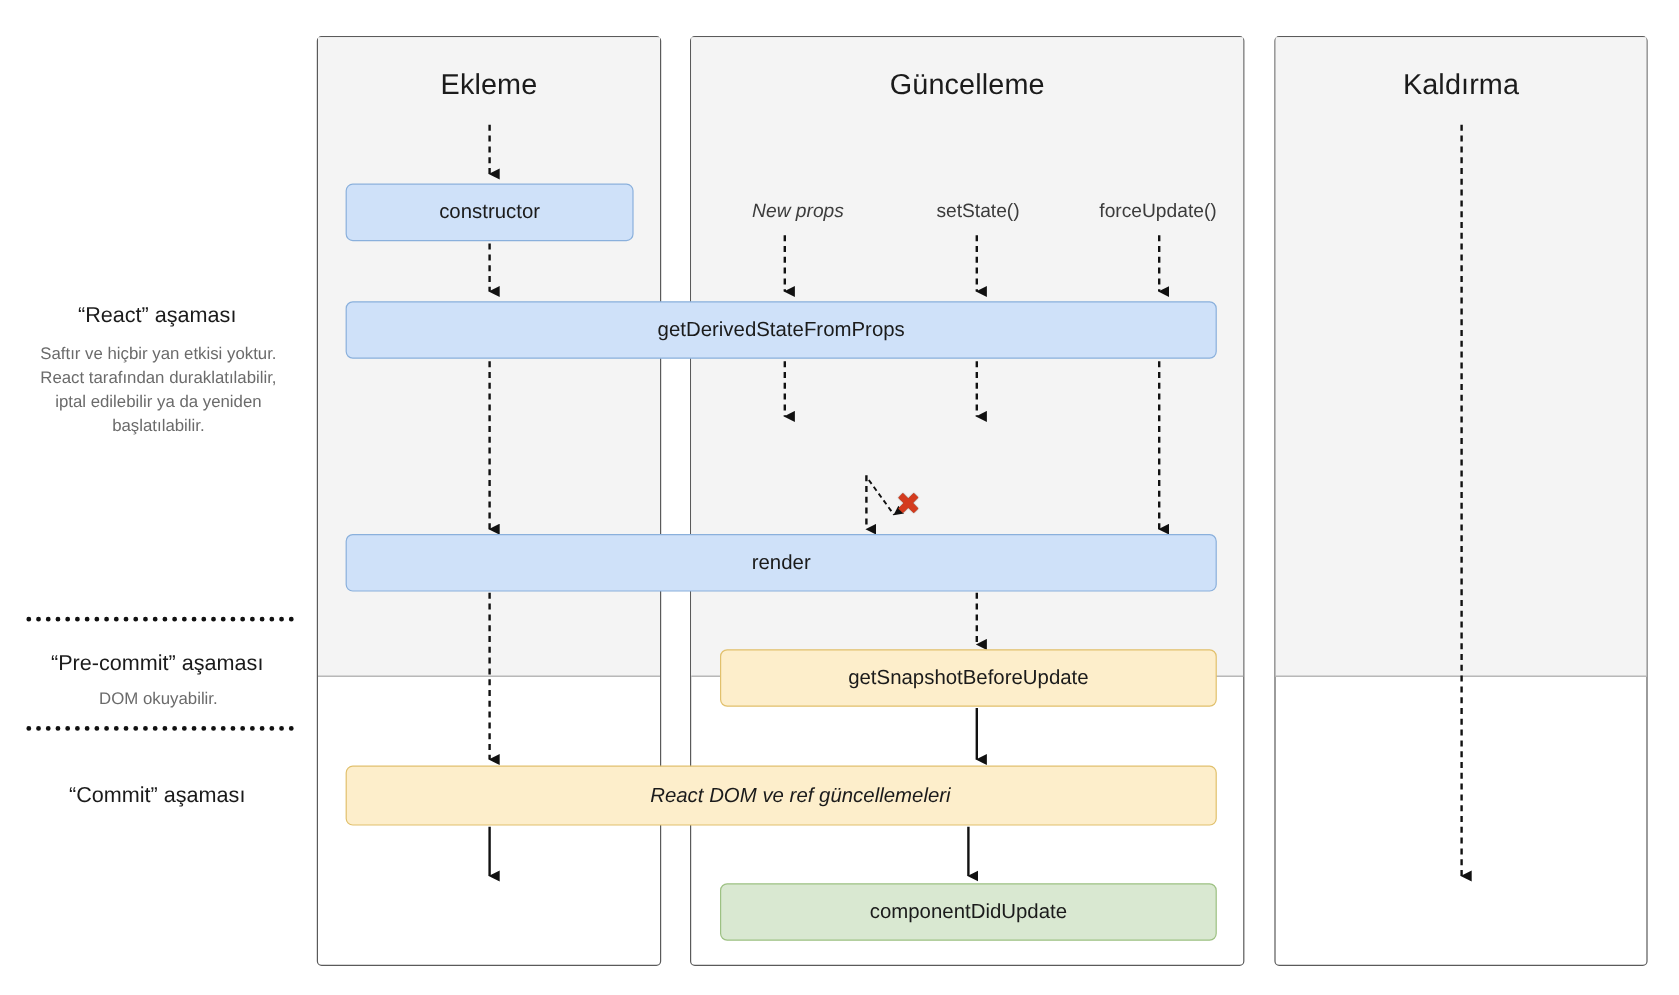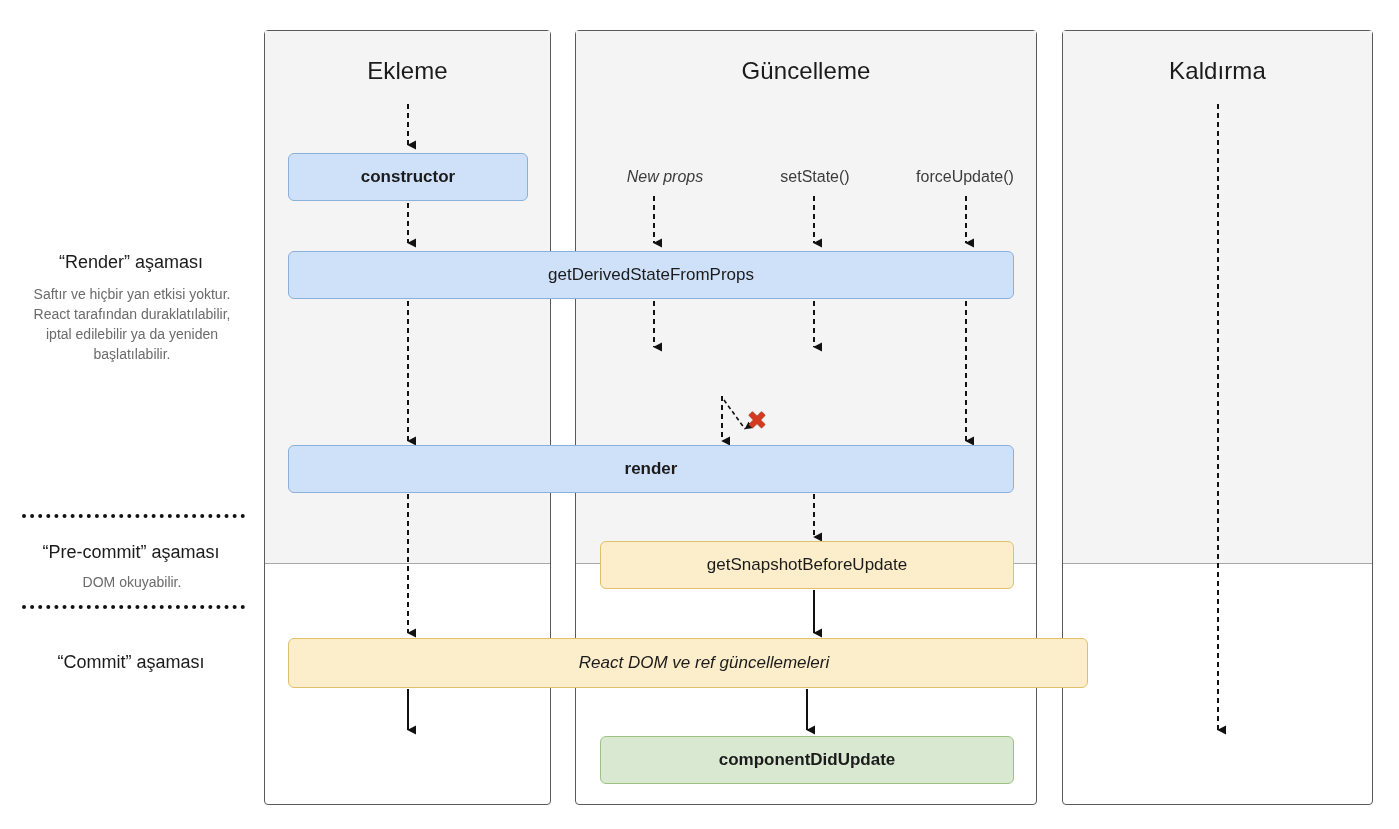--- a/index.html
+++ b/index.html
@@ -24,21 +24,21 @@
              line-height:20px;}
   .dotline{position:absolute;height:0;border-top:4px dotted #111111;}
 
   
   .box{position:absolute;box-sizing:border-box;border-radius:6px;
        display:flex;align-items:center;justify-content:center;
        font-size:17px;color:#1b1b1b;text-align:center;}
   .box.blue  {background:#cfe1f9;border:1px solid #8ab0dc;}
   .box.yellow{background:#fdeecb;border:1px solid #e1c06c;}
   .box.green {background:#d9e8d1;border:1px solid #9dc183;}
-  .box.b{font-weight:700;}
+  .box.b{font-weight:400;}
   .box.i{font-style:italic;}
 
   
   .trigger{position:absolute;text-align:center;font-size:16px;color:#3c3c3c;}
   .trigger.i{font-style:italic;}
   svg.overlay{position:absolute;left:0;top:0;width:1399px;height:829px;
               pointer-events:none;}
 </style>
 </head>
 <body>
@@ -53,21 +53,21 @@
   <div class="panel" style="left:575px;top:30px;width:462px;height:775px;">
     <div class="tophalf" style="height:533px;"></div>
     <div class="panel-title" style="top:26px;">Güncelleme</div>
   </div>
 
   <div class="panel" style="left:1062px;top:30px;width:311px;height:775px;">
     <div class="tophalf" style="height:533px;"></div>
     <div class="panel-title" style="top:26px;">Kaldırma</div>
   </div>
 
-  <div class="side-head" style="left:12px;top:252px;width:238px;">“Render” aşaması</div>
+  <div class="side-head" style="left:12px;top:252px;width:238px;">“React” aşaması</div>
   <div class="side-body" style="left:26px;top:284px;width:212px;">Saftır ve hiçbir yan etkisi yoktur. React tarafından duraklatılabilir, iptal edilebilir ya da yeniden başlatılabilir.</div>
 
   <div class="dotline" style="left:22px;top:514px;width:223px;"></div>
 
   <div class="side-head" style="left:12px;top:542px;width:238px;">“Pre-commit” aşaması</div>
   <div class="side-body" style="left:26px;top:572px;width:212px;">DOM okuyabilir.</div>
 
   <div class="dotline" style="left:22px;top:605px;width:223px;"></div>
 
   <div class="side-head" style="left:12px;top:652px;width:238px;">“Commit” aşaması</div>
@@ -122,19 +122,19 @@
 
   <div class="box blue b" style="left:288px;top:153px;width:240px;height:48px;">constructor</div>
 
   <div class="box blue" style="left:288px;top:251px;width:726px;height:48px;">getDerivedStateFromProps</div>
 
 
   <div class="box blue b" style="left:288px;top:445px;width:726px;height:48px;">render</div>
 
   <div class="box yellow" style="left:600px;top:541px;width:414px;height:48px;">getSnapshotBeforeUpdate</div>
 
-  <div class="box yellow i" style="left:288px;top:638px;width:800px;height:50px;padding-left:32px;">React DOM ve ref güncellemeleri</div>
+  <div class="box yellow i" style="left:288px;top:638px;width:726px;height:50px;padding-left:32px;">React DOM ve ref güncellemeleri</div>
 
 
   <div class="box green b" style="left:600px;top:736px;width:414px;height:48px;">componentDidUpdate</div>
 
 
 </div>
 
 </body></html>

